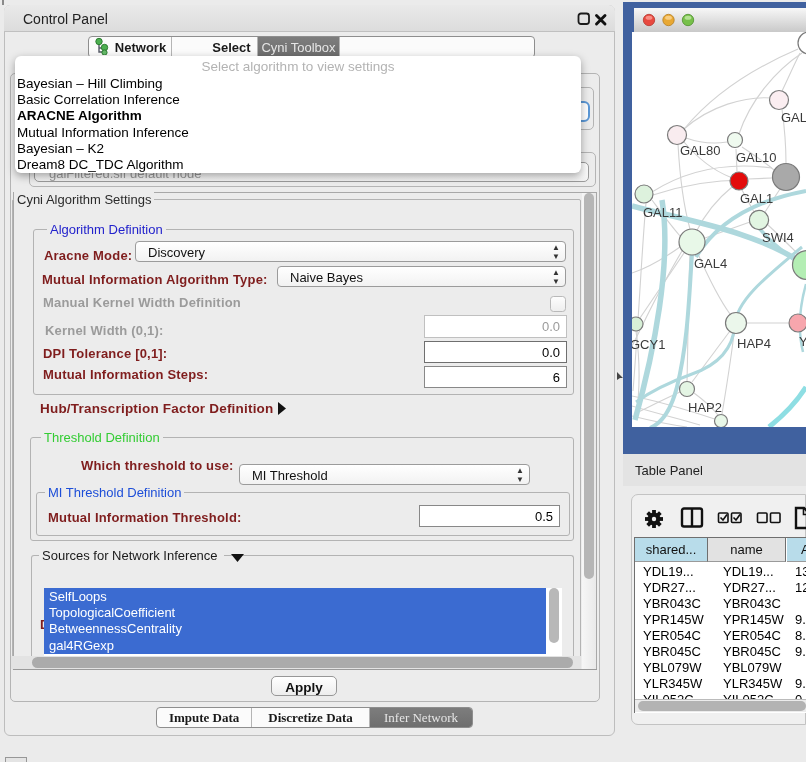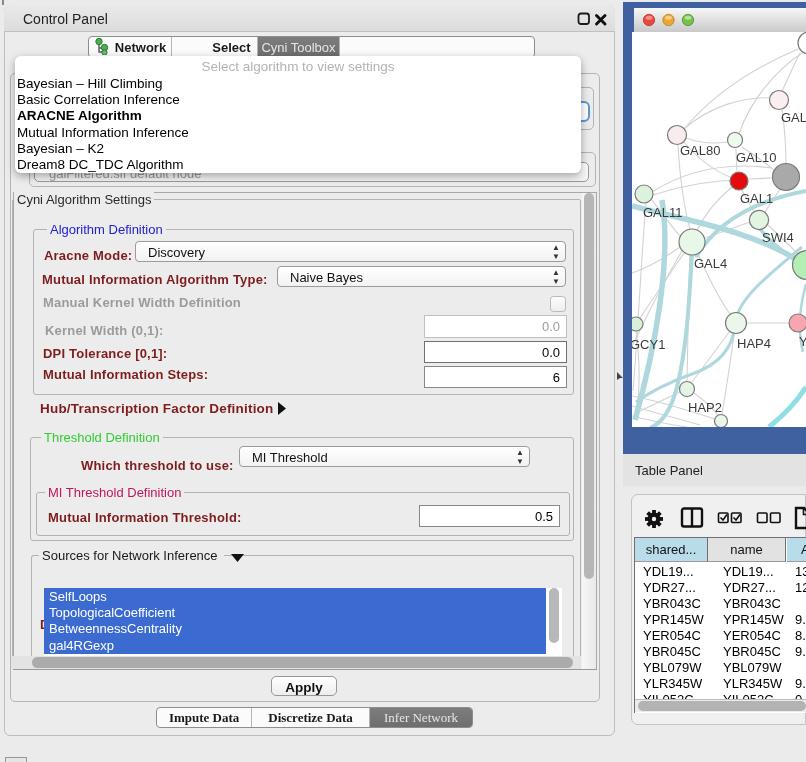--- a/index.html
+++ b/index.html
@@ -107,27 +107,27 @@
 
 <div class="lbl b" style="left:40px;top:401px;font-size:13.5px;">Hub/Transcription Factor Definition</div>
 <svg class="abs" style="left:276px;top:401px" width="12" height="15">
     <path d="M2 1 L10 7.5 L2 14 Z" fill="#111"></path>
   </svg>
 
 <div class="gbox" style="left:30px;top:437px;width:544px;height:104px;padding-left:12px;">
   <span class="gtitle" style="left:10px;color:#33cc33;">Threshold Definition</span>
 </div>
 <div class="lbl b" style="left:81px;top:458px;">Which threshold to use:</div>
-<div class="combo" style="left:239px;top:446px;width:291px;height:21px;padding-left:44px;">
+<div class="combo" style="left:239px;top:464px;width:291px;height:21px;padding-left:44px;">
   <span class="txt">MI Threshold</span>
     <span class="arr">▲<br>▼</span>
 </div>
 
 <div class="gbox" style="left:36px;top:492px;width:534px;height:44px;">
-  <span class="gtitle" style="left:8px;color:#be185d;">MI Threshold Definition</span>
+  <span class="gtitle" style="left:8px;color:#1d4ed8;">MI Threshold Definition</span>
 </div>
 <div class="lbl b" style="left:48px;top:510px;">Mutual Information Threshold:</div>
 <div class="field" style="left:419px;top:505px;width:141px;height:22px;">
     <span>0.5</span>
   </div>
 
 <div class="gbox" style="left:31px;top:555px;width:543px;height:115px;border-bottom:none;">
   <span class="gtitle" style="left:7px;color:#1a1a1a;">Sources for Network Inference&nbsp;</span>
 </div>
 <svg class="abs" style="left:230px;top:552px" width="15" height="12">

